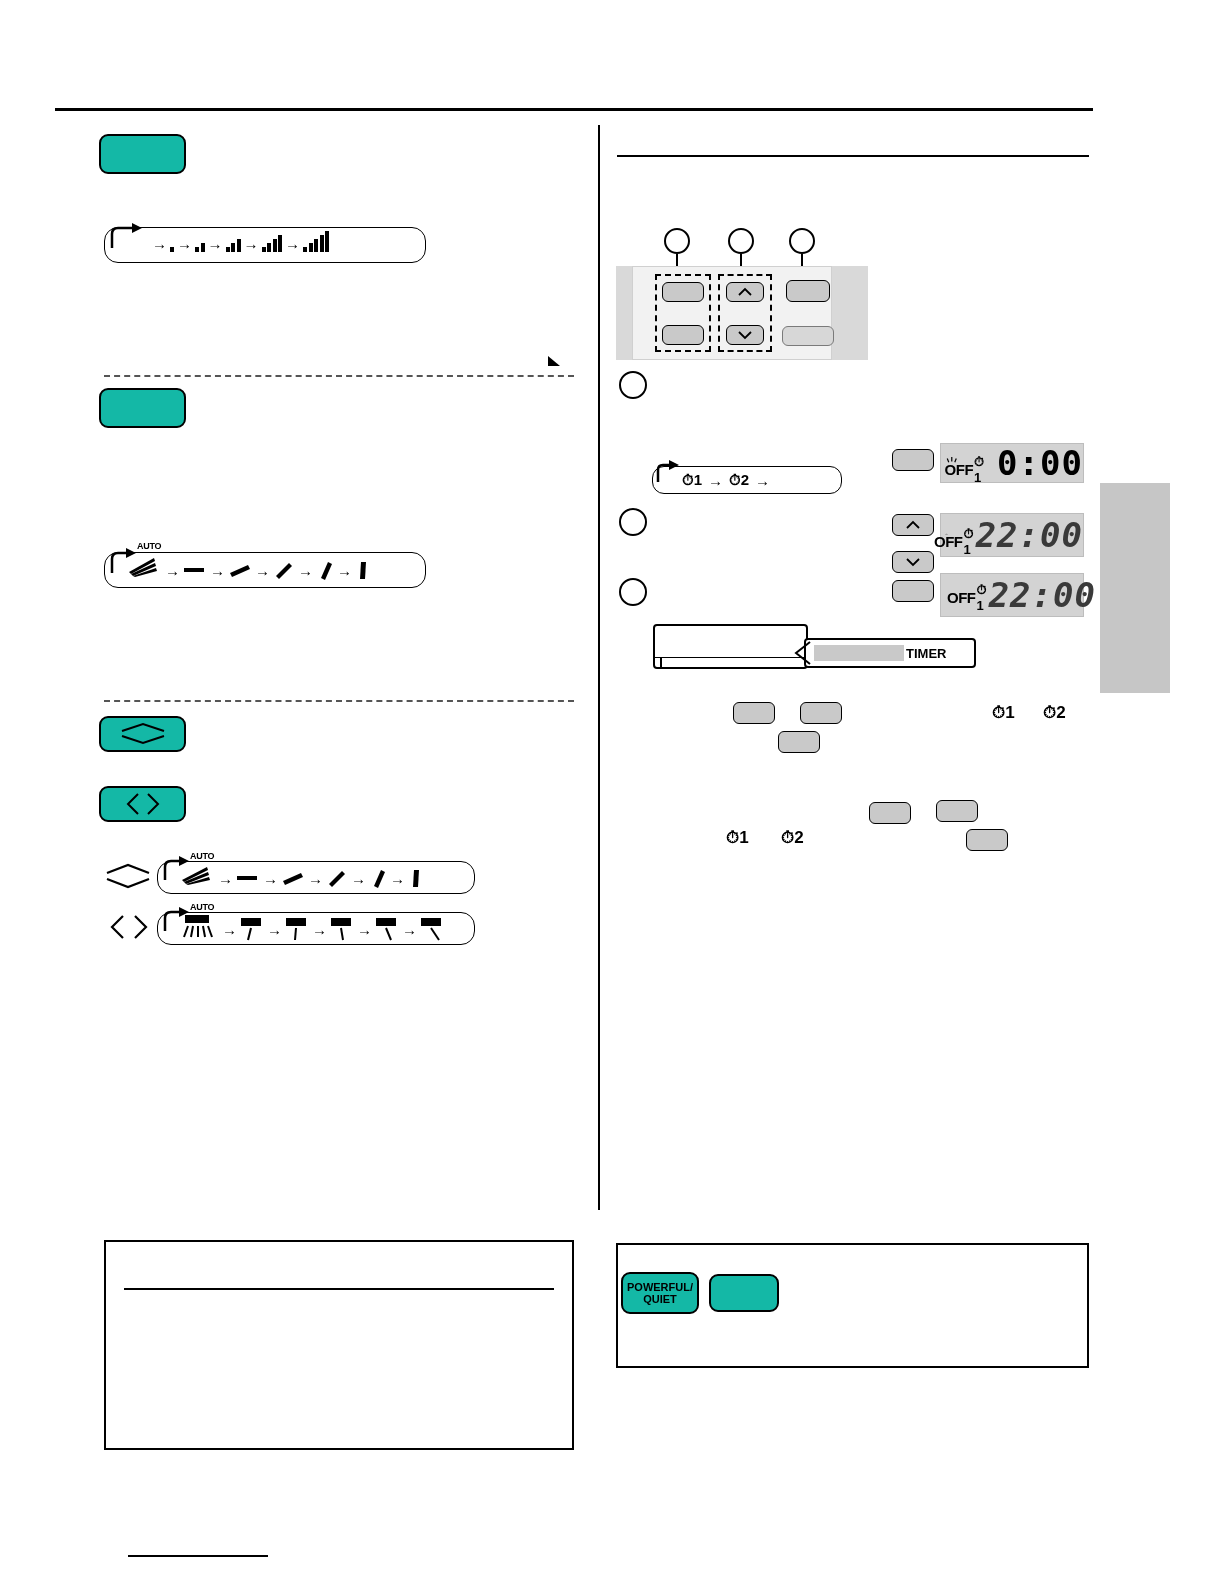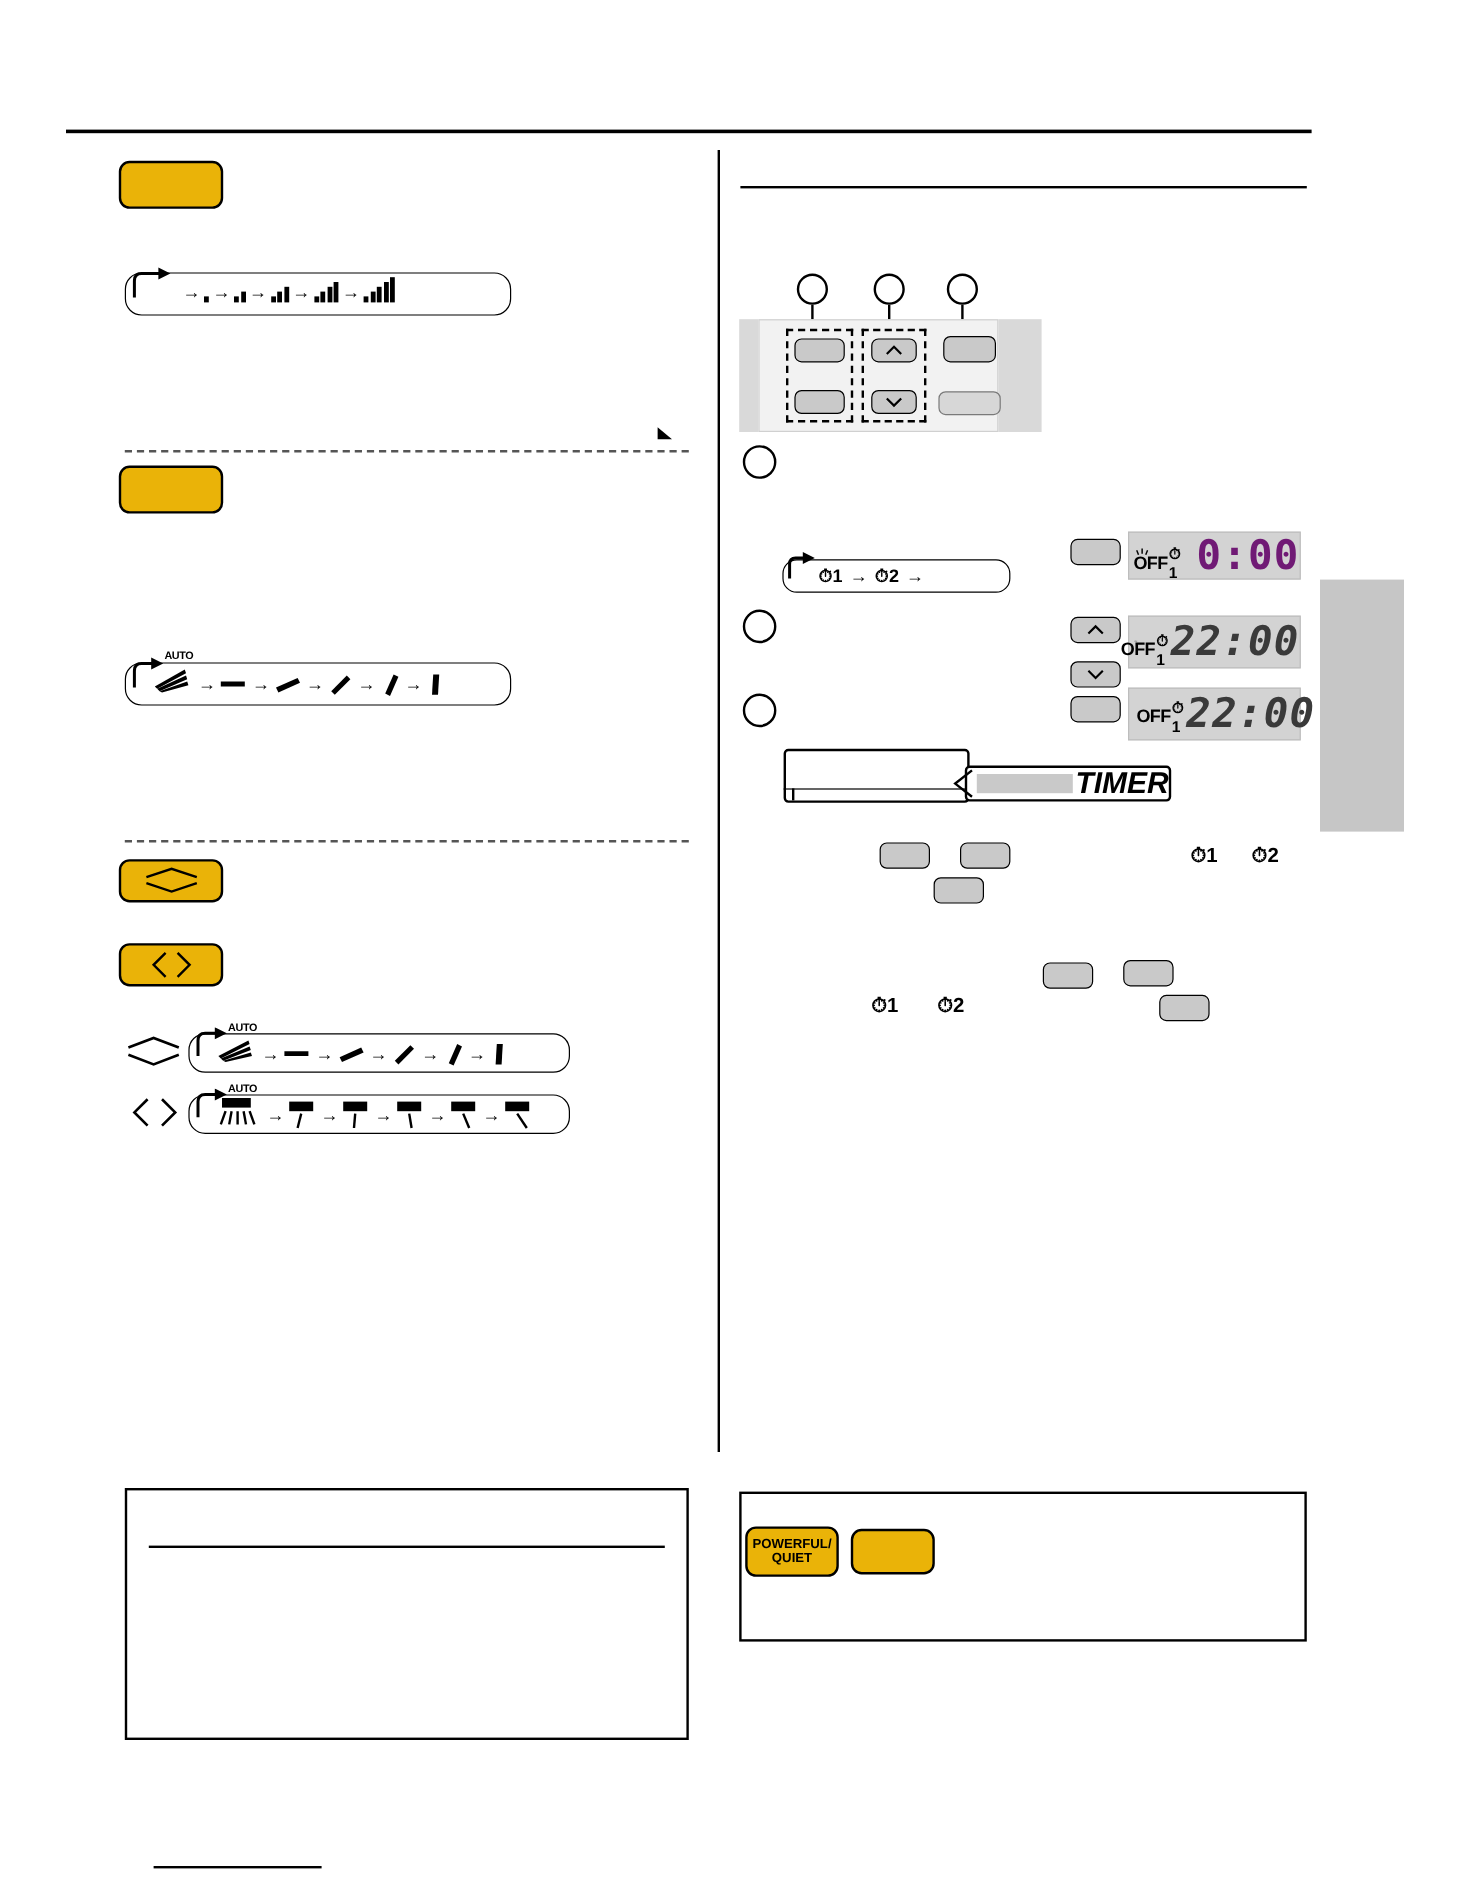--- a/index.html
+++ b/index.html
@@ -13,21 +13,21 @@
   .abs{position:absolute;}
 
   
   .top-rule{left:55px;top:108px;width:1038px;height:3px;background:#000;}
 
   
   .col-divider{left:598px;top:125px;width:2px;height:1085px;background:#000;}
 
   
   .btn{
-    background:#eab308;border:2px solid #000;border-radius:9px;
+    background:#14b8a6;border:2px solid #000;border-radius:9px;
     box-sizing:border-box;
   }
   .btn-sm{background:#c9c9c9;border:1.5px solid #000;border-radius:6px;box-sizing:border-box;}
   .btn-plain{background:#d7d7d7;border:1.5px solid #7a7a7a;border-radius:6px;box-sizing:border-box;}
 
   
   .pill{
     border:1.5px solid #000;border-radius:14px;box-sizing:border-box;background:#fff;
   }
 
@@ -38,21 +38,21 @@
   .rule{background:#000;}
 
   
   .lcd{
     background:#d3d3d3;border:1px solid #bdbdbd;box-sizing:border-box;
     display:flex;align-items:center;
   }
   .lcd .off{font-size:15px;font-weight:bold;letter-spacing:-0.5px;}
   .lcd .digits{
     font-family:"DejaVu Sans Mono", monospace;
-    font-size:34px;font-weight:bold;color:#701a75;letter-spacing:1px;
+    font-size:34px;font-weight:bold;color:#000000;letter-spacing:1px;
   }
   .lcd .digits.dark{color:#3a3a3a;font-style:italic;}
   .clocknum{font-size:13px;font-weight:bold;}
 
   
   .circle{
     border:2px solid #000;border-radius:50%;box-sizing:border-box;background:#fff;
   }
 
   
@@ -66,21 +66,21 @@
   .unit{
     border:2px solid #000;border-radius:4px;background:#fff;box-sizing:border-box;
   }
 
   
   .timerbox{
     border:2px solid #000;border-radius:4px;background:#fff;box-sizing:border-box;
     display:flex;align-items:center;
   }
   .timer-bar{background:#c9c9c9;height:16px;}
-  .timer-text{font-size:25px;font-weight:bold;letter-spacing:0px;font-style:italic;}
+  .timer-text{font-size:13px;font-weight:bold;letter-spacing:0px;}
 
   
   .box{border:2px solid #000;box-sizing:border-box;background:#fff;}
 
   
   .sidetab{background:#c6c6c6;}
   .powerful{
     font-size:11px;font-weight:bold;line-height:12px;text-align:center;
     display:flex;align-items:center;justify-content:center;
   }

